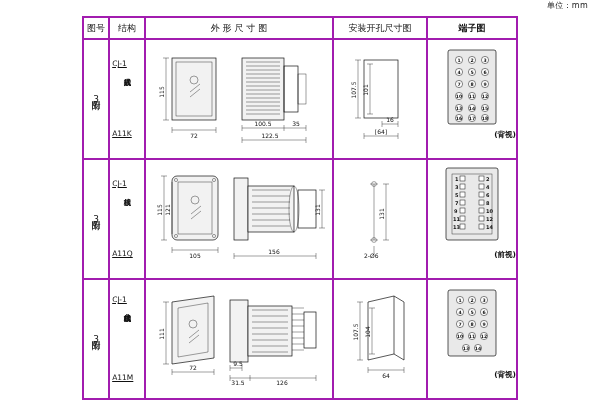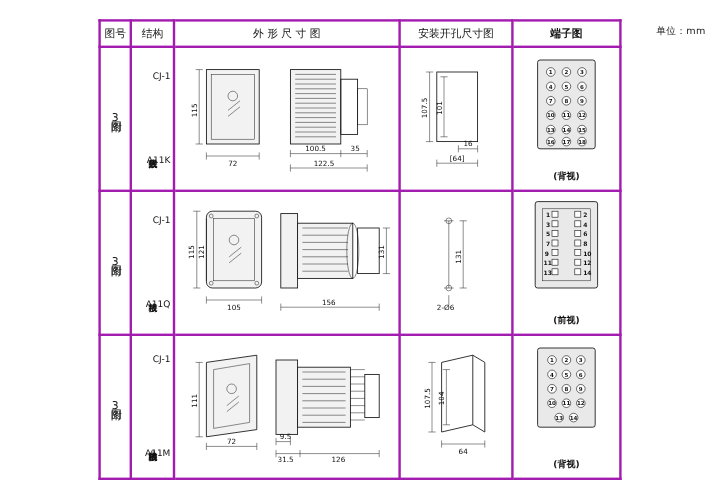--- a/index.html
+++ b/index.html
@@ -1,37 +1,37 @@
 <!DOCTYPE html>
 <html><head>
 <meta charset="utf-8">
 <style>
   html,body{margin:0;padding:0;background:#fff;}
   body{width:600px;height:400px;overflow:hidden;font-family:"DejaVu Sans","Liberation Sans",sans-serif;color:#111;}
   .page{position:relative;width:600px;height:400px;}
-  .unit{position:absolute;right:12px;top:20px;font-size:8px;color:#222;letter-spacing:.3px;}
+  .unit{position:absolute;right:12px;top:0;font-size:8px;color:#222;letter-spacing:.3px;}
   table.main{position:absolute;left:82px;top:16px;border-collapse:collapse;width:436px;}
   table.main td,table.main th{border:2px solid #a21caf;padding:0;}
   thead th{height:20px;font-size:9px;font-weight:normal;background:#fff;}
   .c1{width:30px;}
   .c2{width:40px;}
   .c3{width:186px;}
   .c4{width:92px;}
   .c5{width:88px;font-weight:bold;}
   .rowbody td{vertical-align:middle;}
   
   .tunum{font-size:9px;text-align:center;line-height:16px;}
   
-  .struct{font-size:7.5px;text-align:right;line-height:10px;padding:4px 2px;}
+  .struct{font-size:7.5px;text-align:left;line-height:10px;padding:4px 2px;text-decoration:underline;}
   .struct .code{font-size:7.5px;}
   .struct .vert{letter-spacing:0px;}
   
   .canvas{position:relative;width:100%;height:118px;}
   svg{display:block;}
-  .term-note{position:absolute;bottom:6px;width:100%;text-align:center;font-size:7.5px;}
+  .term-note{position:absolute;bottom:18px;width:100%;text-align:right;font-size:7.5px;}
   .dim{font-size:6px;fill:#111;font-family:"DejaVu Sans","Liberation Sans",sans-serif;}
   .ln{stroke:#111;stroke-width:.7;fill:none;}
   .lnf{stroke:#111;stroke-width:.7;fill:#f2f2f2;}
   .thin{stroke:#111;stroke-width:.4;fill:none;}
   .hatch{stroke:#111;stroke-width:.4;}
   .termbox{stroke:#111;stroke-width:.7;fill:#e9e9e9;}
   .pin{stroke:#111;stroke-width:.5;fill:#fff;}
   .pintxt{font-size:4.6px;fill:#111;text-anchor:middle;}
   .smalltxt{font-size:5px;fill:#111;}
 </style>

